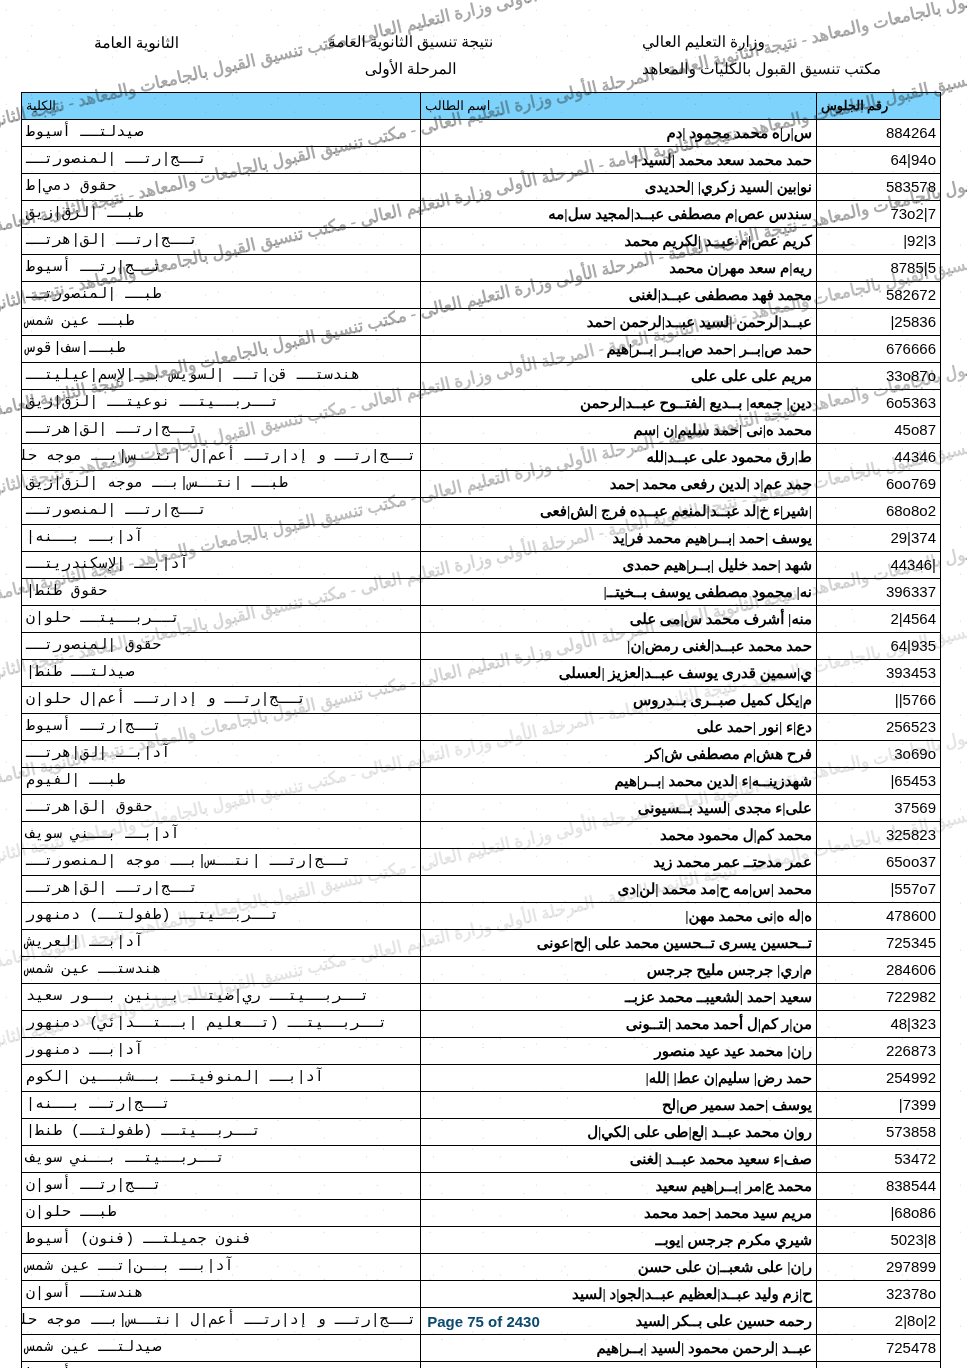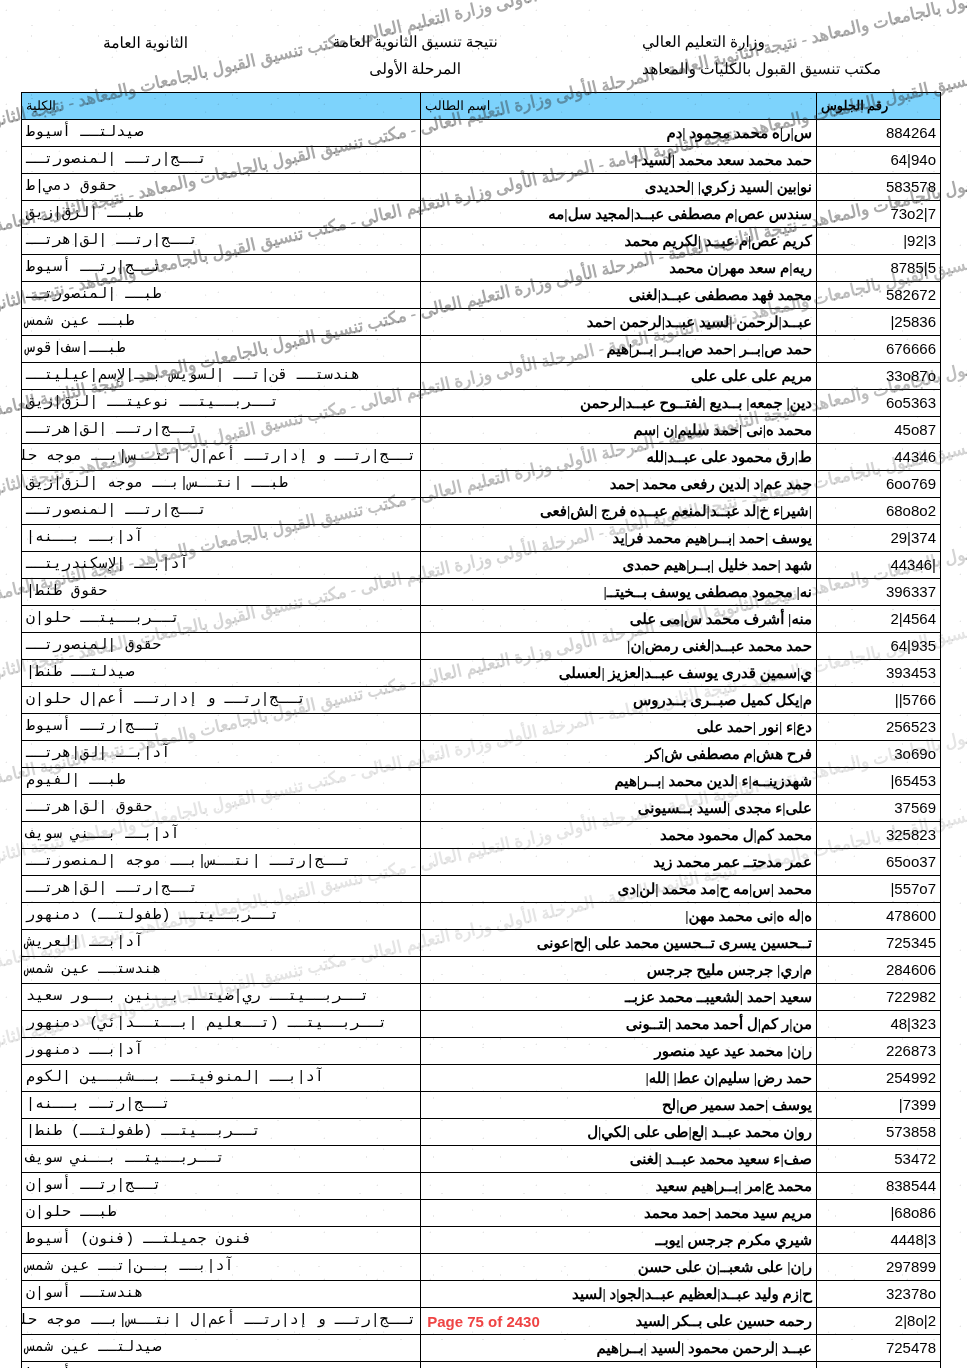--- a/index.html
+++ b/index.html
@@ -29,21 +29,21 @@
     display: flex;
     flex-direction: row;
     justify-content: space-between;
     align-items: flex-start;
     padding: 0 62px 0 70px;
     font-size: 15.5px;
     line-height: 1.75;
     position: relative;
     z-index: 4;
   }
-  .hdr-col { white-space: nowrap; margin-left: 9px; }
+  .hdr-col { white-space: nowrap; }
   .hdr-right { text-align: left; }
   .hdr-mid   { text-align: center; }
   .hdr-left  { text-align: left; padding-top: 1px;}
   .hdr-line { display:block; }
 
   
   .tbl-wrap {
     margin-top: 10px;
     position: relative;
     z-index: 4;
@@ -126,21 +126,21 @@
   
   .footer {
     position: absolute;
     left: 0;
     right: 0;
     bottom: 38px;
     text-align: center;
     font-family: "Liberation Sans", sans-serif;
     font-size: 15px;
     font-weight: 600;
-    color: #ef4444;
+    color: #0c4a6e;
     z-index: 8;
     direction: ltr;
   }
 </style>
 </head>
 <body>
 
 <div class="page">
 
   <div class="hdr">
@@ -371,21 +371,21 @@
             <td class="seat">838544</td>
             <td class="name">محمد ع|مر |بــر|هيم سعيد</td>
             <td class="college">تــج|رتــ أسو|ن</td>
           </tr>
           <tr>
             <td class="seat lf">|68o86</td>
             <td class="name">مريم سيد محمد |حمد محمد</td>
             <td class="college">طبــ حلو|ن</td>
           </tr>
           <tr>
-            <td class="seat lf">4448|3</td>
+            <td class="seat lf">5023|8</td>
             <td class="name">شيري مكرم جرجس |يوبــ</td>
             <td class="college">فنون جميلتــ (فنون) أسيوط</td>
           </tr>
           <tr>
             <td class="seat">297899</td>
             <td class="name">ر|ن| على شعبــ|ن على حسن</td>
             <td class="college">آد|بــ بــن|تــ عين شمس</td>
           </tr>
           <tr>
             <td class="seat lf">32378o</td>

